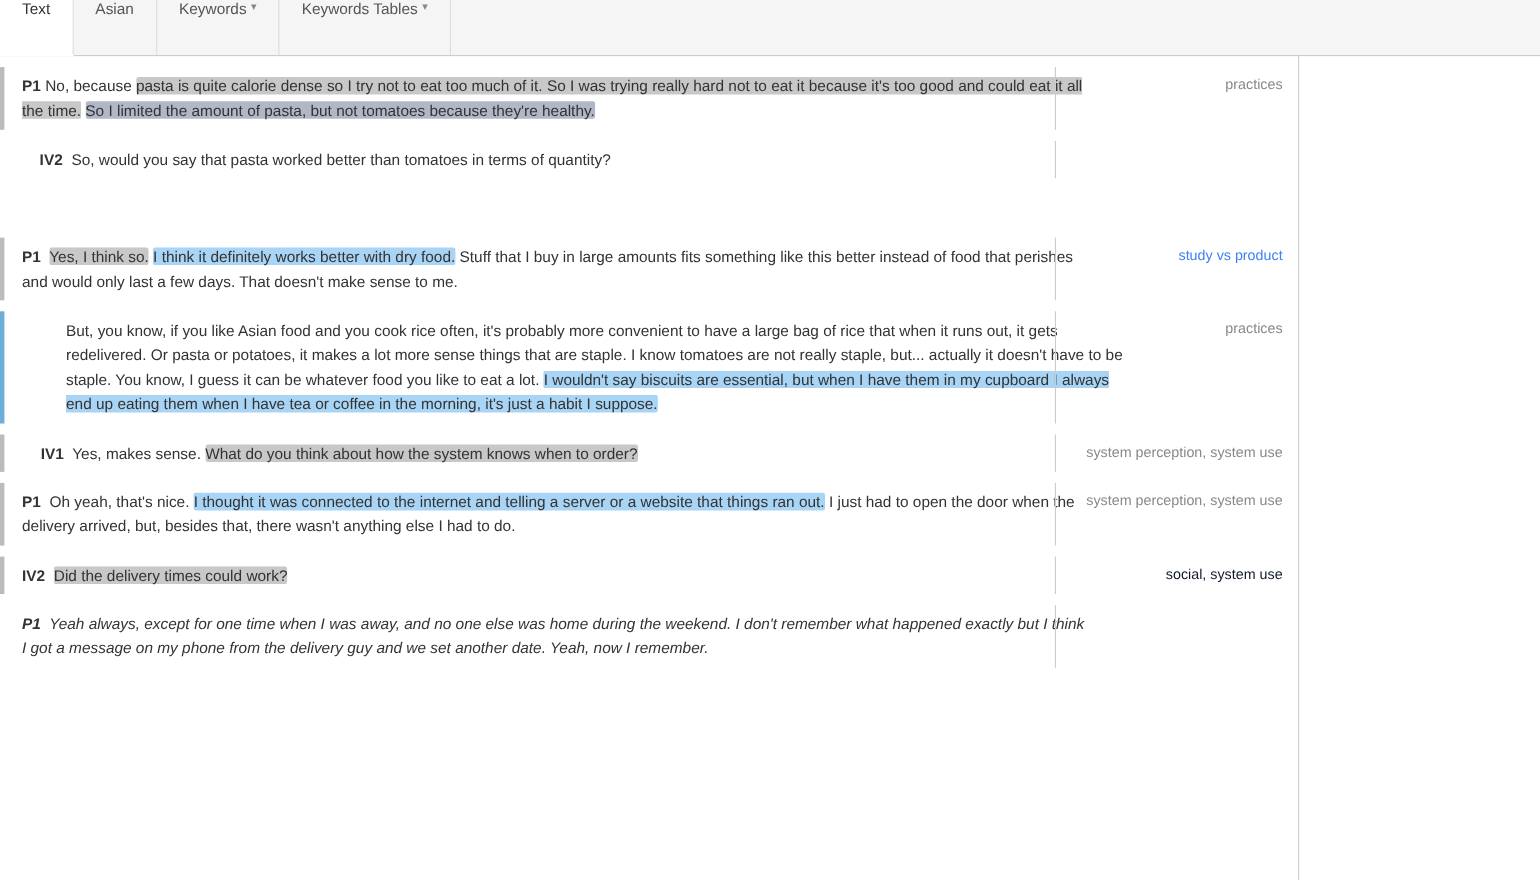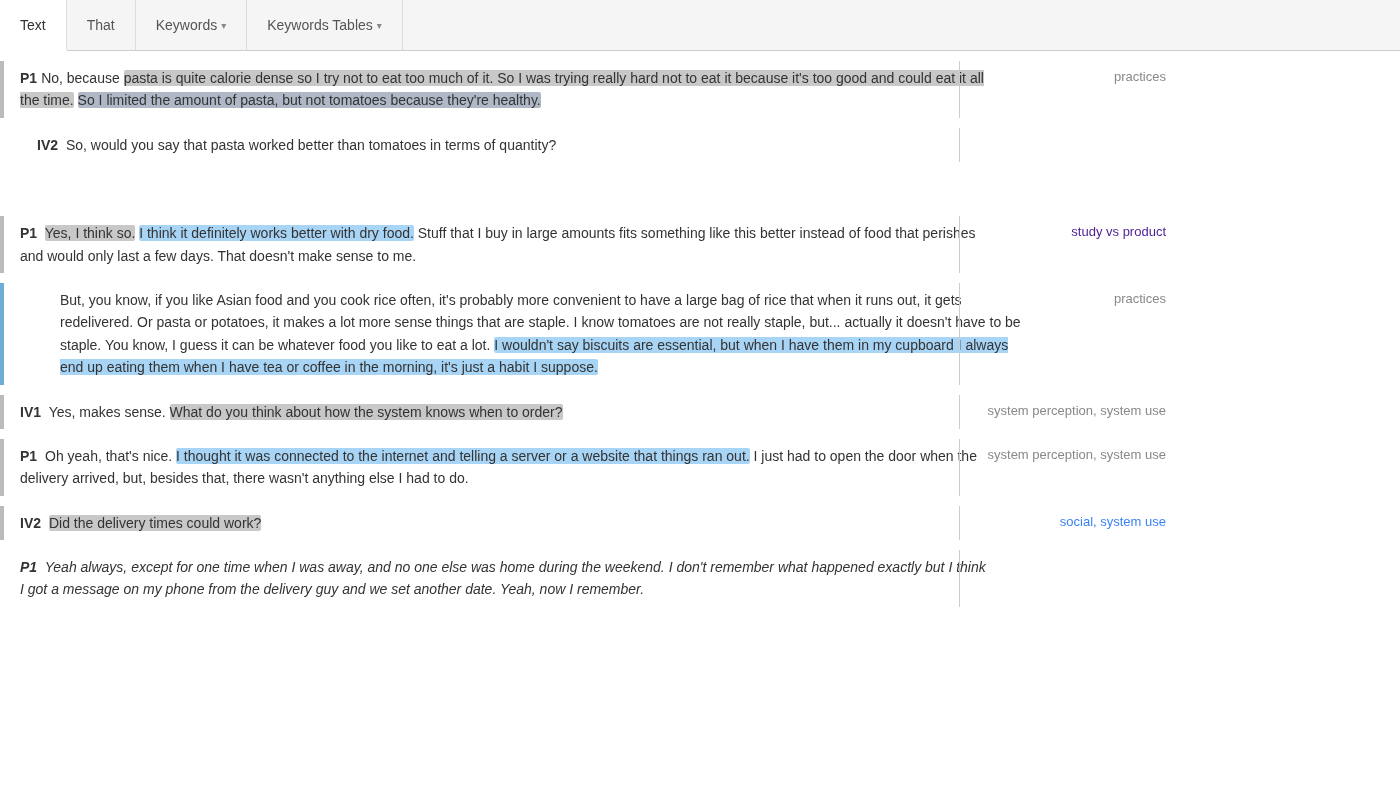--- a/index.html
+++ b/index.html
@@ -9,22 +9,22 @@
     .tab-bar {
       display: flex;
       align-items: stretch;
       border-bottom: 1px solid #ccc;
       background: #f5f5f5;
       height: 51px;
       flex-shrink: 0;
     }
     .tab {
       display: flex;
-      align-items: center;
-      padding: 12px 20px;
+      align-items: flex-start;
+      padding: 0 20px;
       cursor: pointer;
       font-size: 14px;
       color: #555;
       border-right: 1px solid #ddd;
       gap: 4px;
       white-space: nowrap;
     }
     .tab.active {
       background: #fff;
       border-bottom: 2px solid #fff;
@@ -38,21 +38,20 @@
     .tab .chevron {
       font-size: 10px;
       color: #888;
     }
 
     
     .main-container {
       display: flex;
       height: calc(800px - 51px);
       overflow: hidden;
-      flex-direction: column;
     }
 
     
     .content-area {
       flex: 1;
       overflow-y: scroll;
       padding: 10px 0;
     }
 
     
@@ -86,21 +85,21 @@
 </head>
 <body>
 
 <div style="width:1400px; height:800px; overflow:hidden; display:flex; flex-direction:column;">
 
   <div class="tab-bar">
     <div class="tab active">
       <span>Text</span>
     </div>
     <div class="tab">
-      <span>That</span>
+      <span>Asian</span>
     </div>
     <div class="tab">
       <span>Keywords</span>
       <span class="chevron">▾</span>
     </div>
     <div class="tab">
       <span>Keywords Tables</span>
       <span class="chevron">▾</span>
     </div>
   </div>
@@ -108,58 +107,58 @@
   <div class="main-container">
 
     <div class="content-area" id="content-area" style="width: 1180px;">
     <div class="para-block" style="padding-left: 20px; padding-right: 20px; position: relative;">
           <div style="position: absolute; left: 0px; top: 0px; bottom: 0px; width: 4px; background: rgb(187, 187, 187);"></div>
           <div class="para-text" style="max-width: 980px;"><span class="speaker" style="font-weight: bold;">P1</span><span>No, because </span><span style="background-color: rgb(200, 200, 200); border-radius: 2px;">pasta is quite calorie dense so I try not to eat too much of it. So I was trying really hard not to eat it because it's too good and could eat it all the time.</span><span> </span><span style="background-color: rgb(176, 184, 200); border-radius: 2px;">So I limited the amount of pasta, but not tomatoes because they're healthy.</span></div>
           <div style="position: absolute; right: 220px; top: 0px; bottom: 0px; width: 1px; background: rgb(204, 204, 204);"></div>
           <div style="position: absolute; right: 14px; top: 8px; font-size: 13px; color: rgb(136, 136, 136); white-space: nowrap;">practices</div>
         </div>
         <div class="para-spacer"></div>
-        <div class="para-block" style="padding-left: 21px; padding-right: 20px; position: relative; margin-left: 16px;">
+        <div class="para-block" style="padding-left: 36px; padding-right: 20px; position: relative;">
           <div class="para-text" style="max-width: 980px;"><span class="speaker" style="font-weight: bold;">IV2</span><span> So, would you say that pasta worked better than tomatoes in terms of quantity?</span></div>
           <div style="position: absolute; right: 220px; top: 0px; bottom: 0px; width: 1px; background: rgb(204, 204, 204);"></div>
         </div>
         <div class="para-spacer"></div>
         <div class="para-block" style="padding-left: 20px; padding-right: 20px; position: relative; margin-top: 44px;">
           <div style="position: absolute; left: 0px; top: 0px; bottom: 0px; width: 4px; background: rgb(187, 187, 187);"></div>
           <div class="para-text" style="max-width: 980px;"><span class="speaker" style="font-weight: bold;">P1</span><span> </span><span style="background-color: rgb(200, 200, 200); border-radius: 2px;">Yes, I think so.</span><span> </span><span style="background-color: rgb(168, 212, 245); border-radius: 2px;">I think it definitely works better with dry food.</span><span> Stuff that I buy in large amounts fits something like this better instead of food that perishes and would only last a few days. That doesn't make sense to me.</span></div>
           <div style="position: absolute; right: 220px; top: 0px; bottom: 0px; width: 1px; background: rgb(204, 204, 204);"></div>
-          <div style="position: absolute; right: 14px; top: 8px; font-size: 13px; color: #4c1d95; white-space: nowrap;">study vs product</div>
+          <div style="position: absolute; right: 14px; top: 8px; font-size: 13px; color: #3b82f6; white-space: nowrap;">study vs product</div>
         </div>
         <div class="para-spacer"></div>
         <div class="para-block" style="padding-left: 60px; padding-right: 20px; position: relative;">
           <div style="position: absolute; left: 0px; top: 0px; bottom: 0px; width: 4px; background: rgb(107, 174, 214);"></div>
           <div class="para-text" style="max-width: 980px;"><span>But, you know, if you like Asian food and you cook rice often, it's probably more convenient to have a large bag of rice that when it runs out, it gets redelivered. Or pasta or potatoes, it makes a lot more sense things that are staple. I know tomatoes are not really staple, but... actually it doesn't have to be staple. You know, I guess it can be whatever food you like to eat a lot. </span><span style="background-color: rgb(168, 212, 245); border-radius: 2px;">I wouldn't say biscuits are essential, but when I have them in my cupboard I always end up eating them when I have tea or coffee in the morning, it's just a habit I suppose.</span></div>
           <div style="position: absolute; right: 220px; top: 0px; bottom: 0px; width: 1px; background: rgb(204, 204, 204);"></div>
           <div style="position: absolute; right: 14px; top: 8px; font-size: 13px; color: rgb(136, 136, 136); white-space: nowrap;">practices</div>
         </div>
         <div class="para-spacer"></div>
         <div class="para-block" style="padding-left: 20px; padding-right: 20px; position: relative;">
           <div style="position: absolute; left: 0px; top: 0px; bottom: 0px; width: 4px; background: rgb(187, 187, 187);"></div>
-          <div class="para-text" style="max-width: 980px;"><span class="speaker" style="font-weight: bold;">IV1</span><span> Yes, makes sense. </span><span style="background-color: rgb(200, 200, 200); border-radius: 2px;">What do you think about how the system knows when to order?</span></div>
+          <div class="para-text" style="max-width: 980px; margin-left: 17px;"><span class="speaker" style="font-weight: bold;">IV1</span><span> Yes, makes sense. </span><span style="background-color: rgb(200, 200, 200); border-radius: 2px;">What do you think about how the system knows when to order?</span></div>
           <div style="position: absolute; right: 220px; top: 0px; bottom: 0px; width: 1px; background: rgb(204, 204, 204);"></div>
           <div style="position: absolute; right: 14px; top: 8px; font-size: 13px; color: rgb(136, 136, 136); white-space: nowrap;">system perception, system use</div>
         </div>
         <div class="para-spacer"></div>
         <div class="para-block" style="padding-left: 20px; padding-right: 20px; position: relative;">
           <div style="position: absolute; left: 0px; top: 0px; bottom: 0px; width: 4px; background: rgb(187, 187, 187);"></div>
           <div class="para-text" style="max-width: 980px;"><span class="speaker" style="font-weight: bold;">P1</span><span> Oh yeah, that's nice. </span><span style="background-color: rgb(168, 212, 245); border-radius: 2px;">I thought it was connected to the internet and telling a server or a website that things ran out.</span><span> I just had to open the door when the delivery arrived, but, besides that, there wasn't anything else I had to do.</span></div>
           <div style="position: absolute; right: 220px; top: 0px; bottom: 0px; width: 1px; background: rgb(204, 204, 204);"></div>
           <div style="position: absolute; right: 14px; top: 8px; font-size: 13px; color: rgb(136, 136, 136); white-space: nowrap;">system perception, system use</div>
         </div>
         <div class="para-spacer"></div>
         <div class="para-block" style="padding-left: 20px; padding-right: 20px; position: relative;">
           <div style="position: absolute; left: 0px; top: 0px; bottom: 0px; width: 4px; background: rgb(187, 187, 187);"></div>
           <div class="para-text" style="max-width: 980px;"><span class="speaker" style="font-weight: bold;">IV2</span><span> </span><span style="background-color: rgb(200, 200, 200); border-radius: 2px;">Did the delivery times could work?</span></div>
           <div style="position: absolute; right: 220px; top: 0px; bottom: 0px; width: 1px; background: rgb(204, 204, 204);"></div>
-          <div style="position: absolute; right: 14px; top: 8px; font-size: 13px; color: #3b82f6; white-space: nowrap;">social, system use</div>
+          <div style="position: absolute; right: 14px; top: 8px; font-size: 13px; color: #0f172a; white-space: nowrap;">social, system use</div>
         </div>
         <div class="para-spacer"></div>
         <div class="para-block" style="padding-left: 20px; padding-right: 20px; position: relative; font-style: italic;">
           <div class="para-text" style="max-width: 980px;"><span class="speaker" style="font-weight: bold;">P1</span><span> Yeah always, except for one time when I was away, and no one else was home during the weekend. I don't remember what happened exactly but I think I got a message on my phone from the delivery guy and we set another date. Yeah, now I remember.</span></div>
           <div style="position: absolute; right: 220px; top: 0px; bottom: 0px; width: 1px; background: rgb(204, 204, 204);"></div>
         </div>
       </div>
 
     <div style="width:220px; flex-shrink:0; border-left:1px solid #ccc;" id="codes-panel">
     </div>

